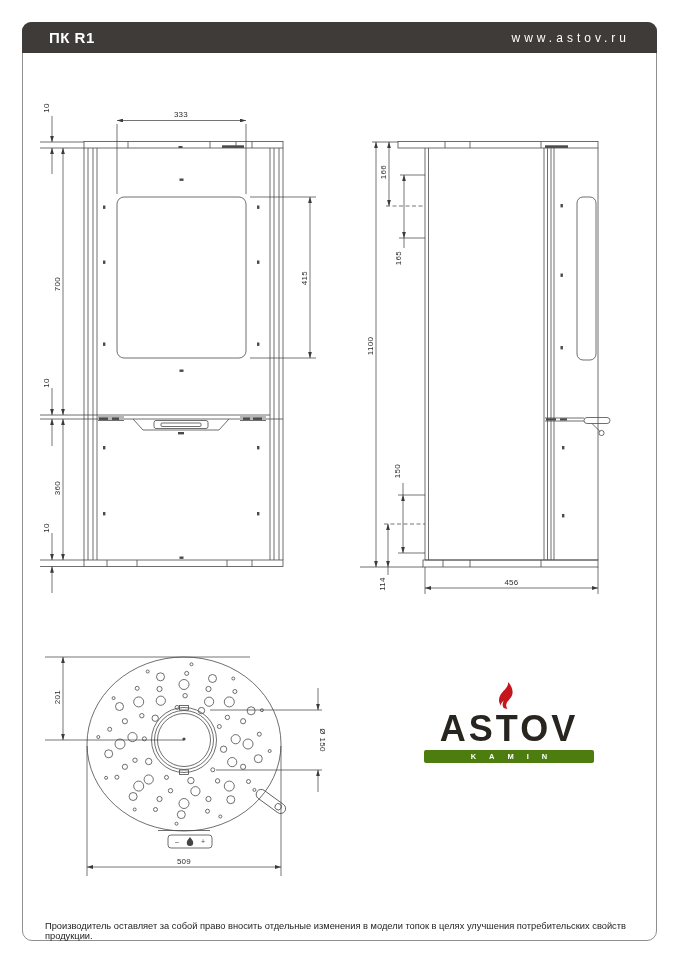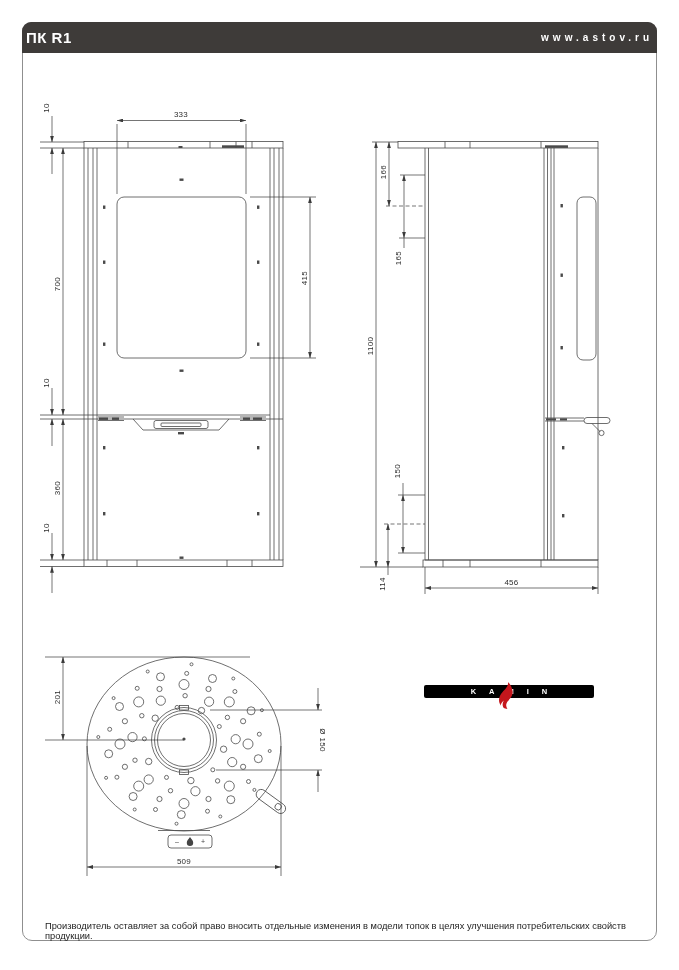--- a/index.html
+++ b/index.html
@@ -1,34 +1,34 @@
 <!DOCTYPE html>
 <html style="--line: #4a4a4a; --accent: #c4161c; --header-bg: #3e3b39;"><head>
 <meta charset="utf-8">
 <style>
   :root{
     --line:#4a4a4a; --dim:#3a3a3a; --header-bg:#3e3b39; --accent:#c4161c; --ink:#282420;
   }
   *{margin:0;padding:0;box-sizing:border-box}
   html,body{width:679px;height:970px;background:#fff;font-family:"Liberation Sans",sans-serif;position:relative;overflow:hidden}
   .card{position:absolute;left:22px;top:22px;width:635px;height:919px;border:1px solid #8f8f8f;border-radius:10px;background:#fff}
-  .header{position:absolute;left:22px;top:22px;width:635px;height:31px;background:var(--header-bg);border-radius:9px 9px 0 0;display:flex;align-items:center;justify-content:space-between;padding:0 4px;z-index:3}
+  .header{position:absolute;left:22px;top:22px;width:635px;height:31px;background:var(--header-bg);border-radius:9px 9px 0 0;display:flex;align-items:center;justify-content:space-between;padding:0 27px;z-index:3}
   .model{color:#fff;font-size:15px;font-weight:bold;letter-spacing:.5px}
-  .site{color:#fff;font-size:10px;font-weight:bold;letter-spacing:4px}
+  .site{color:#fff;font-size:12px;font-weight:normal;letter-spacing:4px}
   svg.drawing{position:absolute;left:0;top:0;z-index:2}
   .ln{stroke:var(--line);stroke-width:.8;fill:none}
   .dim{stroke:var(--dim);stroke-width:.7;fill:none}
   .dsh{stroke-dasharray:4 2.5}
   .dk{fill:#4a4a4a;stroke:none}
   .dimtxt{font:8px "Liberation Sans",sans-serif;fill:#2e2e2e;stroke:#fff;stroke-width:2.6px;paint-order:stroke;letter-spacing:.3px}
   .ctltxt{font:7px "Liberation Sans",sans-serif;fill:#444;stroke:none}
   .logo{position:absolute;left:424px;top:682px;width:170px;z-index:3}
   .flame{position:absolute;left:71px;top:0;width:24px;height:31px}
   .brand{position:relative;margin-top:29px;font-size:36px;font-weight:800;letter-spacing:3px;color:var(--ink);text-align:center;line-height:1;font-family:"Liberation Sans",sans-serif}
-  .kaminbar{margin-top:3px;background:#000000;border-radius:2px;height:13px;display:flex;align-items:center;justify-content:center}
+  .kaminbar{margin-top:3px;background:#4d7c0f;border-radius:2px;height:13px;display:flex;align-items:center;justify-content:center}
   .kamin{color:#fff;font-size:7.5px;font-weight:bold;letter-spacing:13px;padding-left:13px}
   .disclaimer{position:absolute;left:45px;top:921px;width:589px;font-size:9.3px;color:#1c1c1c;z-index:3}
 </style>
 </head>
 <body>
 
 <div class="card"></div>
 
 <div class="header">
   <span class="model">ПК R1</span>
@@ -321,18 +321,19 @@
     <text class="dimtxt" x="320" y="740" text-anchor="middle" transform="rotate(90 320 740)">Ø 150</text>
     <text class="dimtxt" x="184" y="864" text-anchor="middle">509</text>
   </g>
 </svg>
 
 <div class="logo">
   <svg class="flame" viewBox="0 0 24 31">
     <path d="M13,0 c0.6,4.5 -2.6,6.8 -5.6,10.2 c-3,3.4 -4.4,7.2 -2.6,11.6 c1.4,3.4 4.6,5.2 7.6,5.2 c-1.8,-2.8 -1.6,-5.4 0.6,-8 c2.2,-2.6 4.4,-4.6 4.6,-8.2 C17.8,6.6 15.6,2.6 13,0 z" fill="#c4161c"></path>
     <path d="M9.4,27 c-2.2,-2.6 -2.4,-5.8 -0.6,-8.6 c-1.8,1.4 -3.2,3.4 -3,5.6 c0.2,1.6 1.6,2.6 3.6,3 z" fill="#fff"></path>
   </svg>
+  <div class="brand">ASTOV</div>
   <div class="kaminbar">
     <span class="kamin">KAMIN</span>
   </div>
 </div>
 
 <div class="disclaimer">Производитель оставляет за собой право вносить отдельные изменения в модели топок в целях улучшения потребительских свойств продукции.</div>
 
 </body></html>

